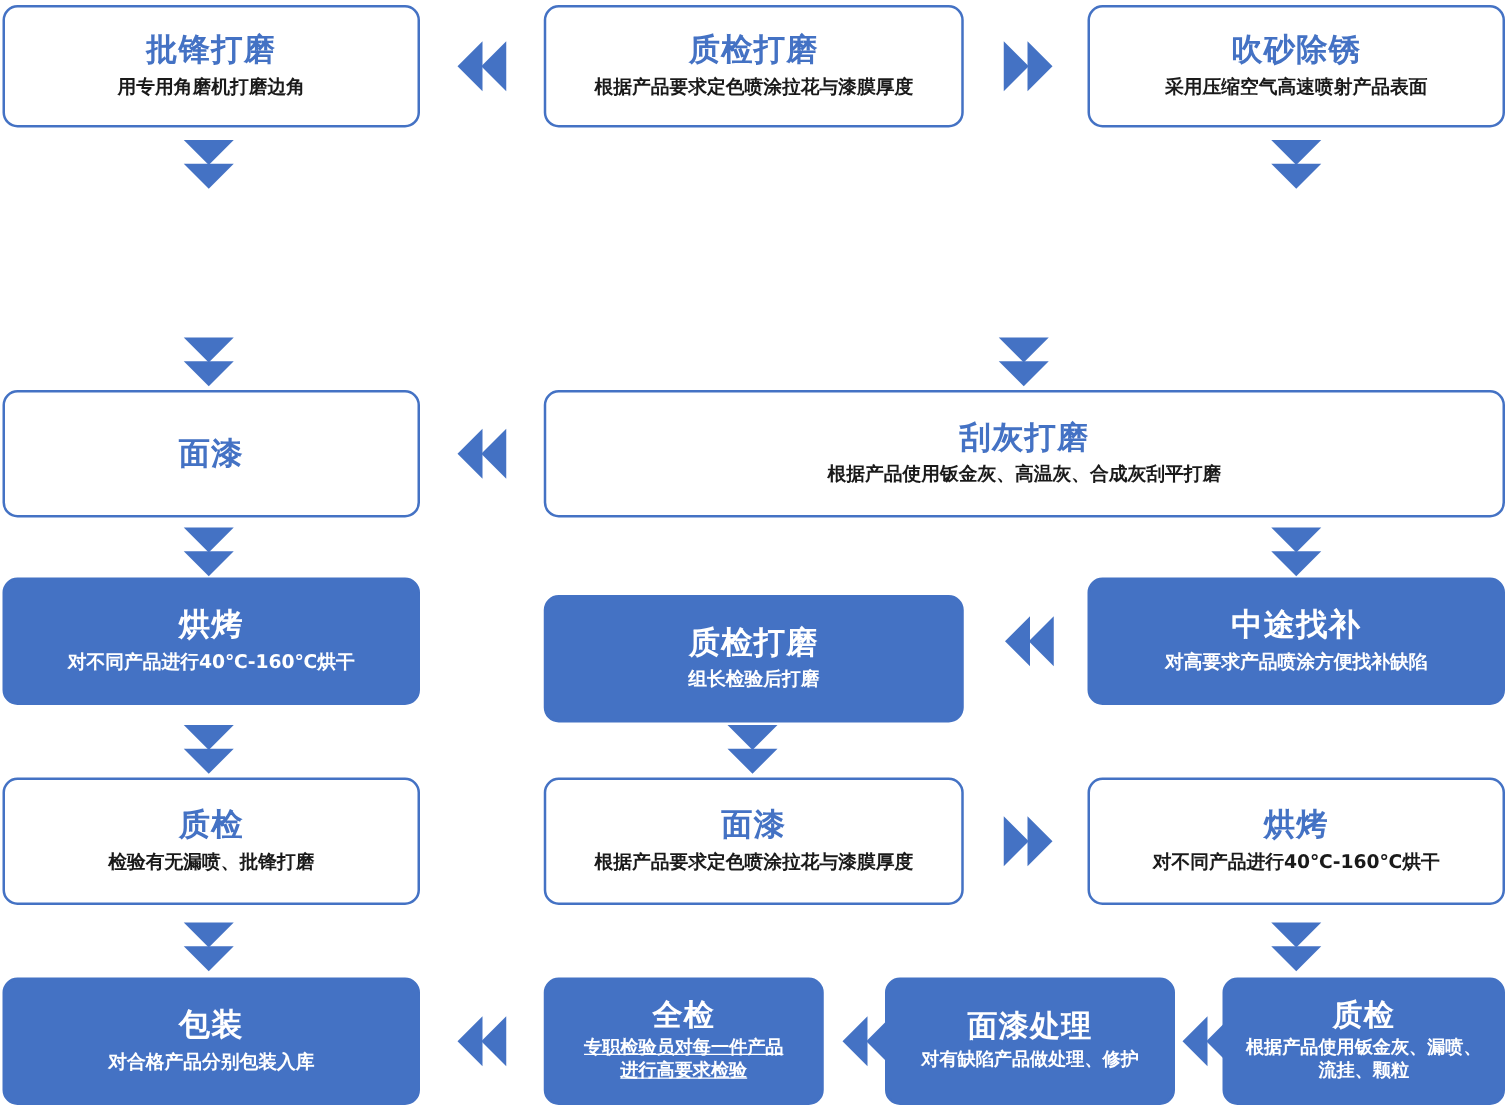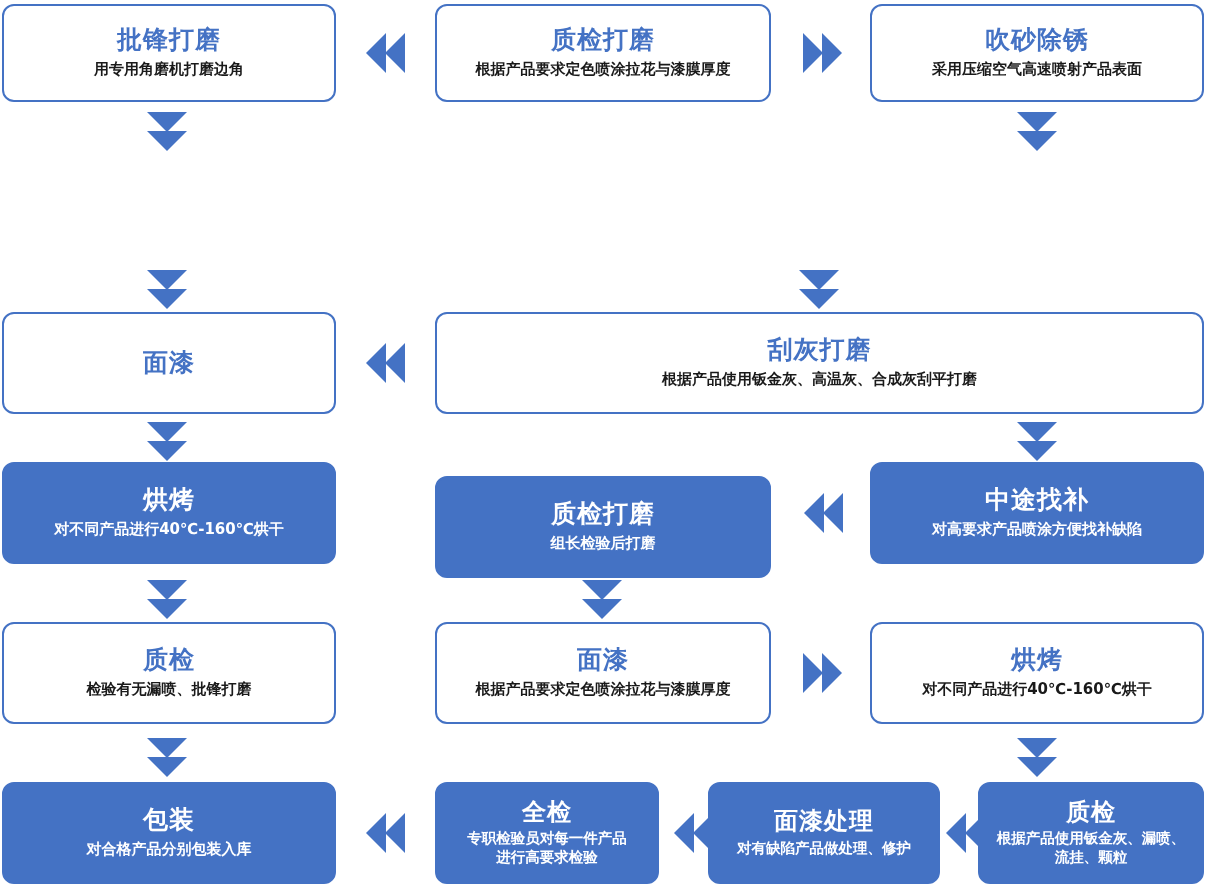--- a/index.html
+++ b/index.html
@@ -225,21 +225,21 @@
 
   <span class="arrow" style="left:362px; top:812px; width:46px; height:42px;">
     <svg width="46" height="42" viewBox="0 0 46 42">
       <path d="M24 1 L24 41 L4 21 Z" fill="#4472C4"></path>
       <path d="M43 1 L43 41 L23 21 Z" fill="#4472C4"></path>
     </svg>
   </span>
 
   <div class="node blue narrow" style="left:435px; top:782px; width:224px; height:102px;">
     <div class="title">全检</div>
-    <div class="sub" style="white-space:pre-line;">专职检验员对每一件产品
+    <div class="sub" style="white-space:pre-line;text-decoration:underline;">专职检验员对每一件产品
 进行高要求检验</div>
   </div>
 
   <span class="arrow" style="left:670px; top:812px; width:46px; height:42px;">
     <svg width="46" height="42" viewBox="0 0 46 42">
       <path d="M24 1 L24 41 L4 21 Z" fill="#4472C4"></path>
       <path d="M43 1 L43 41 L23 21 Z" fill="#4472C4"></path>
     </svg>
   </span>
 

